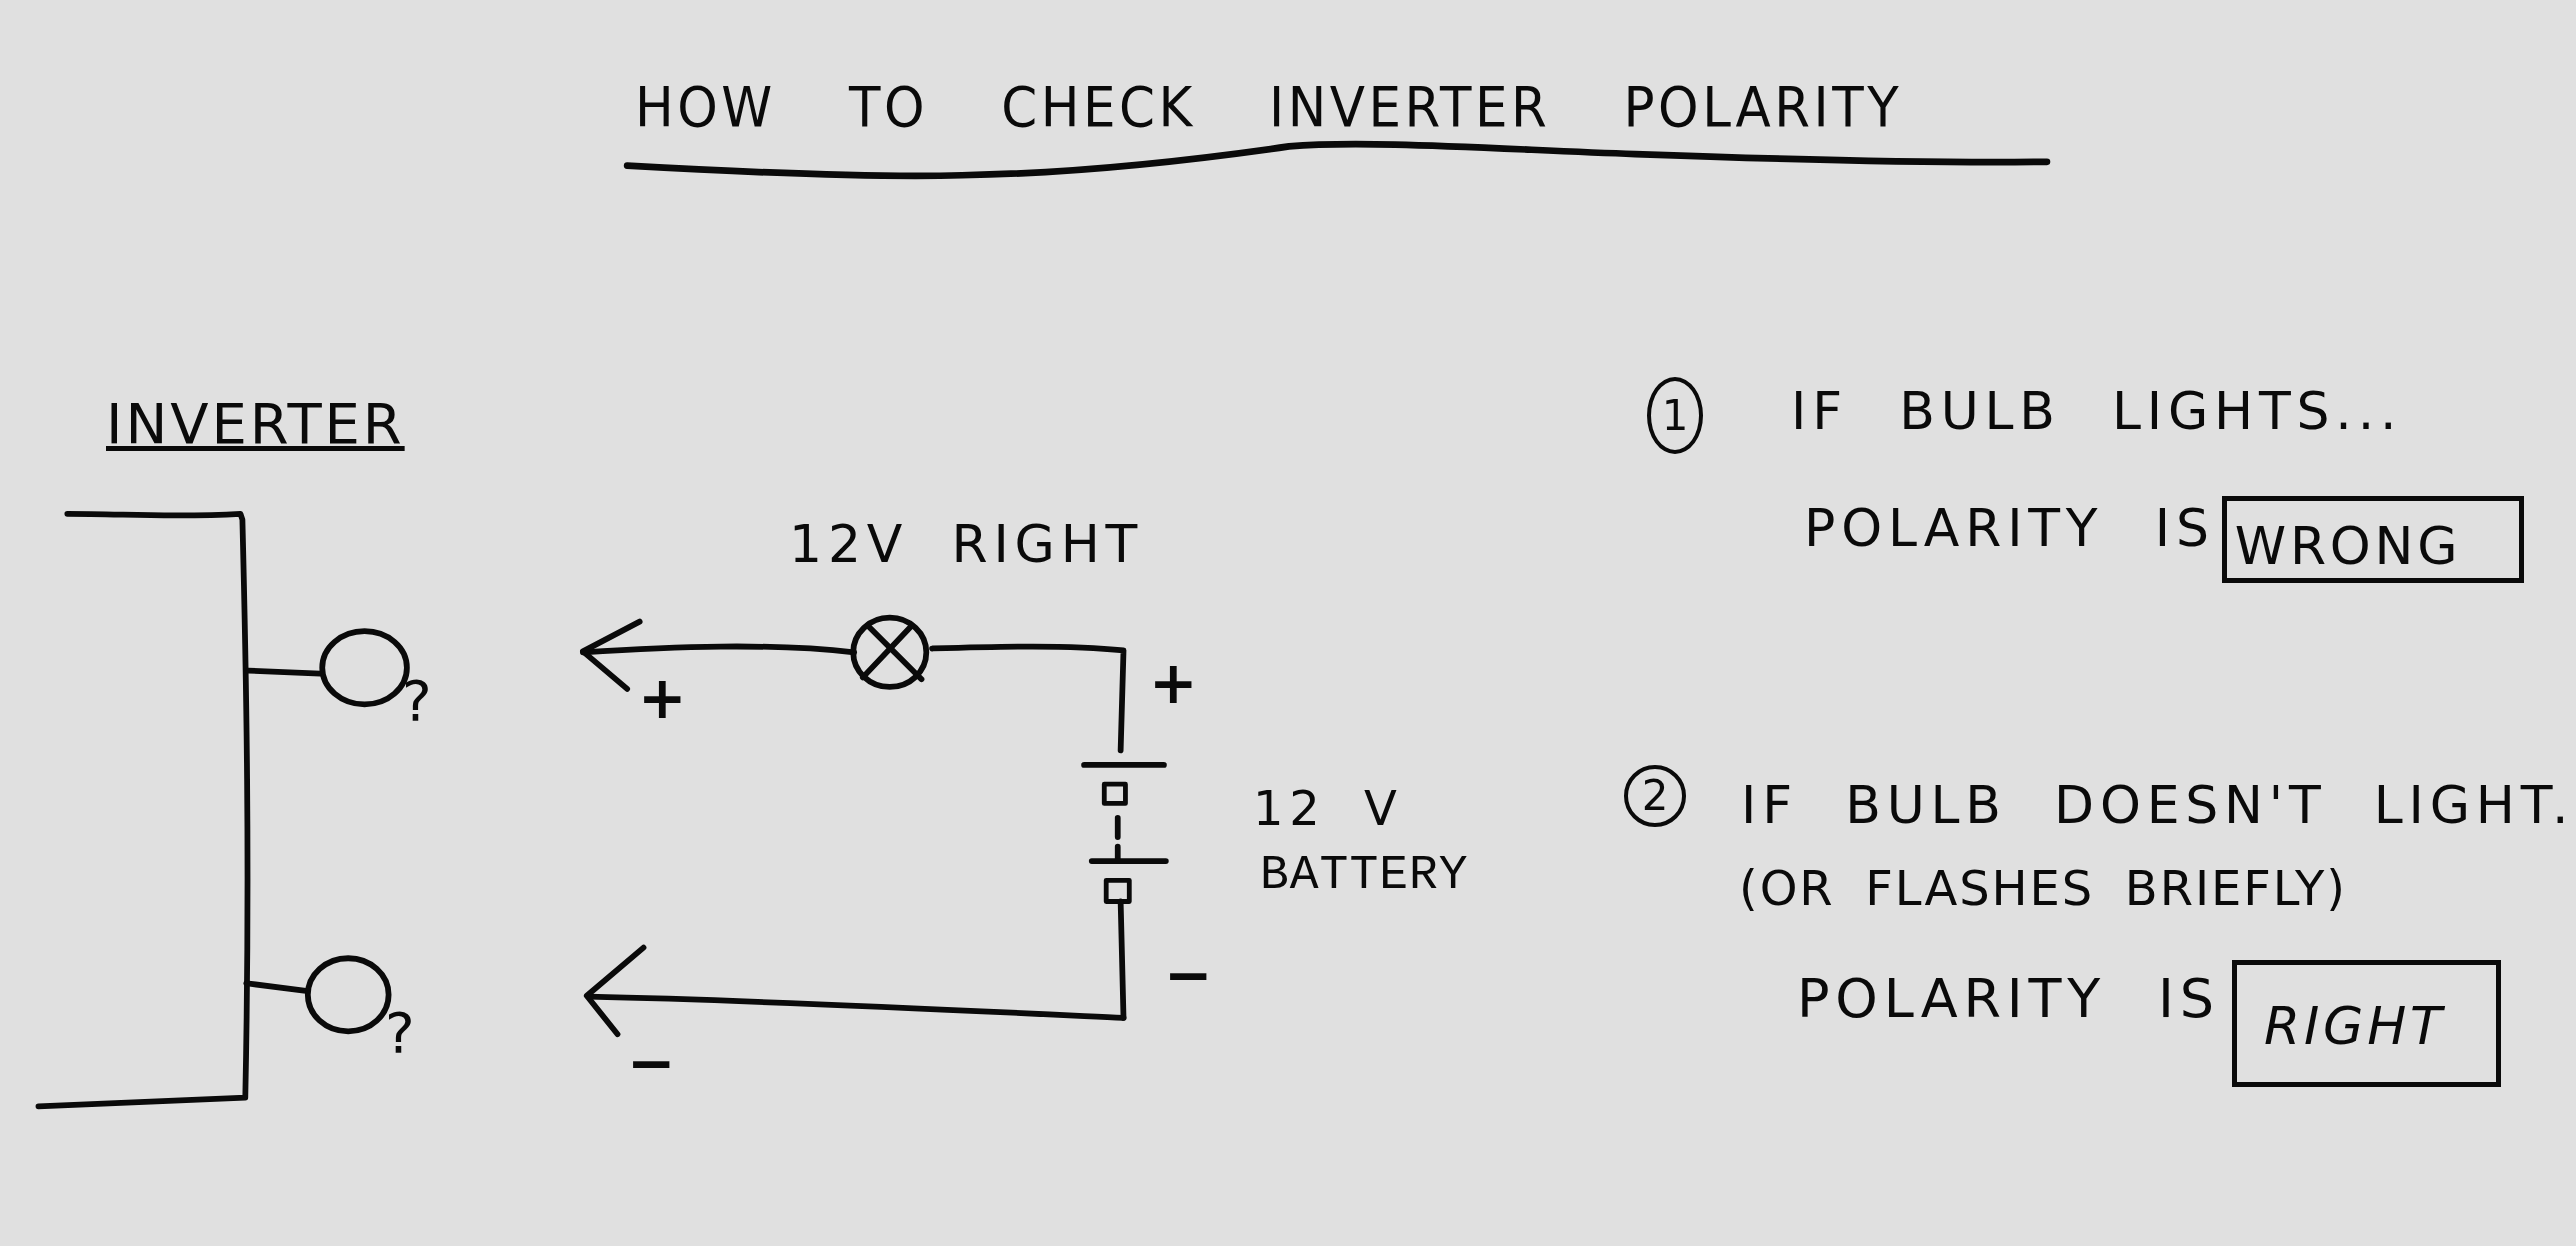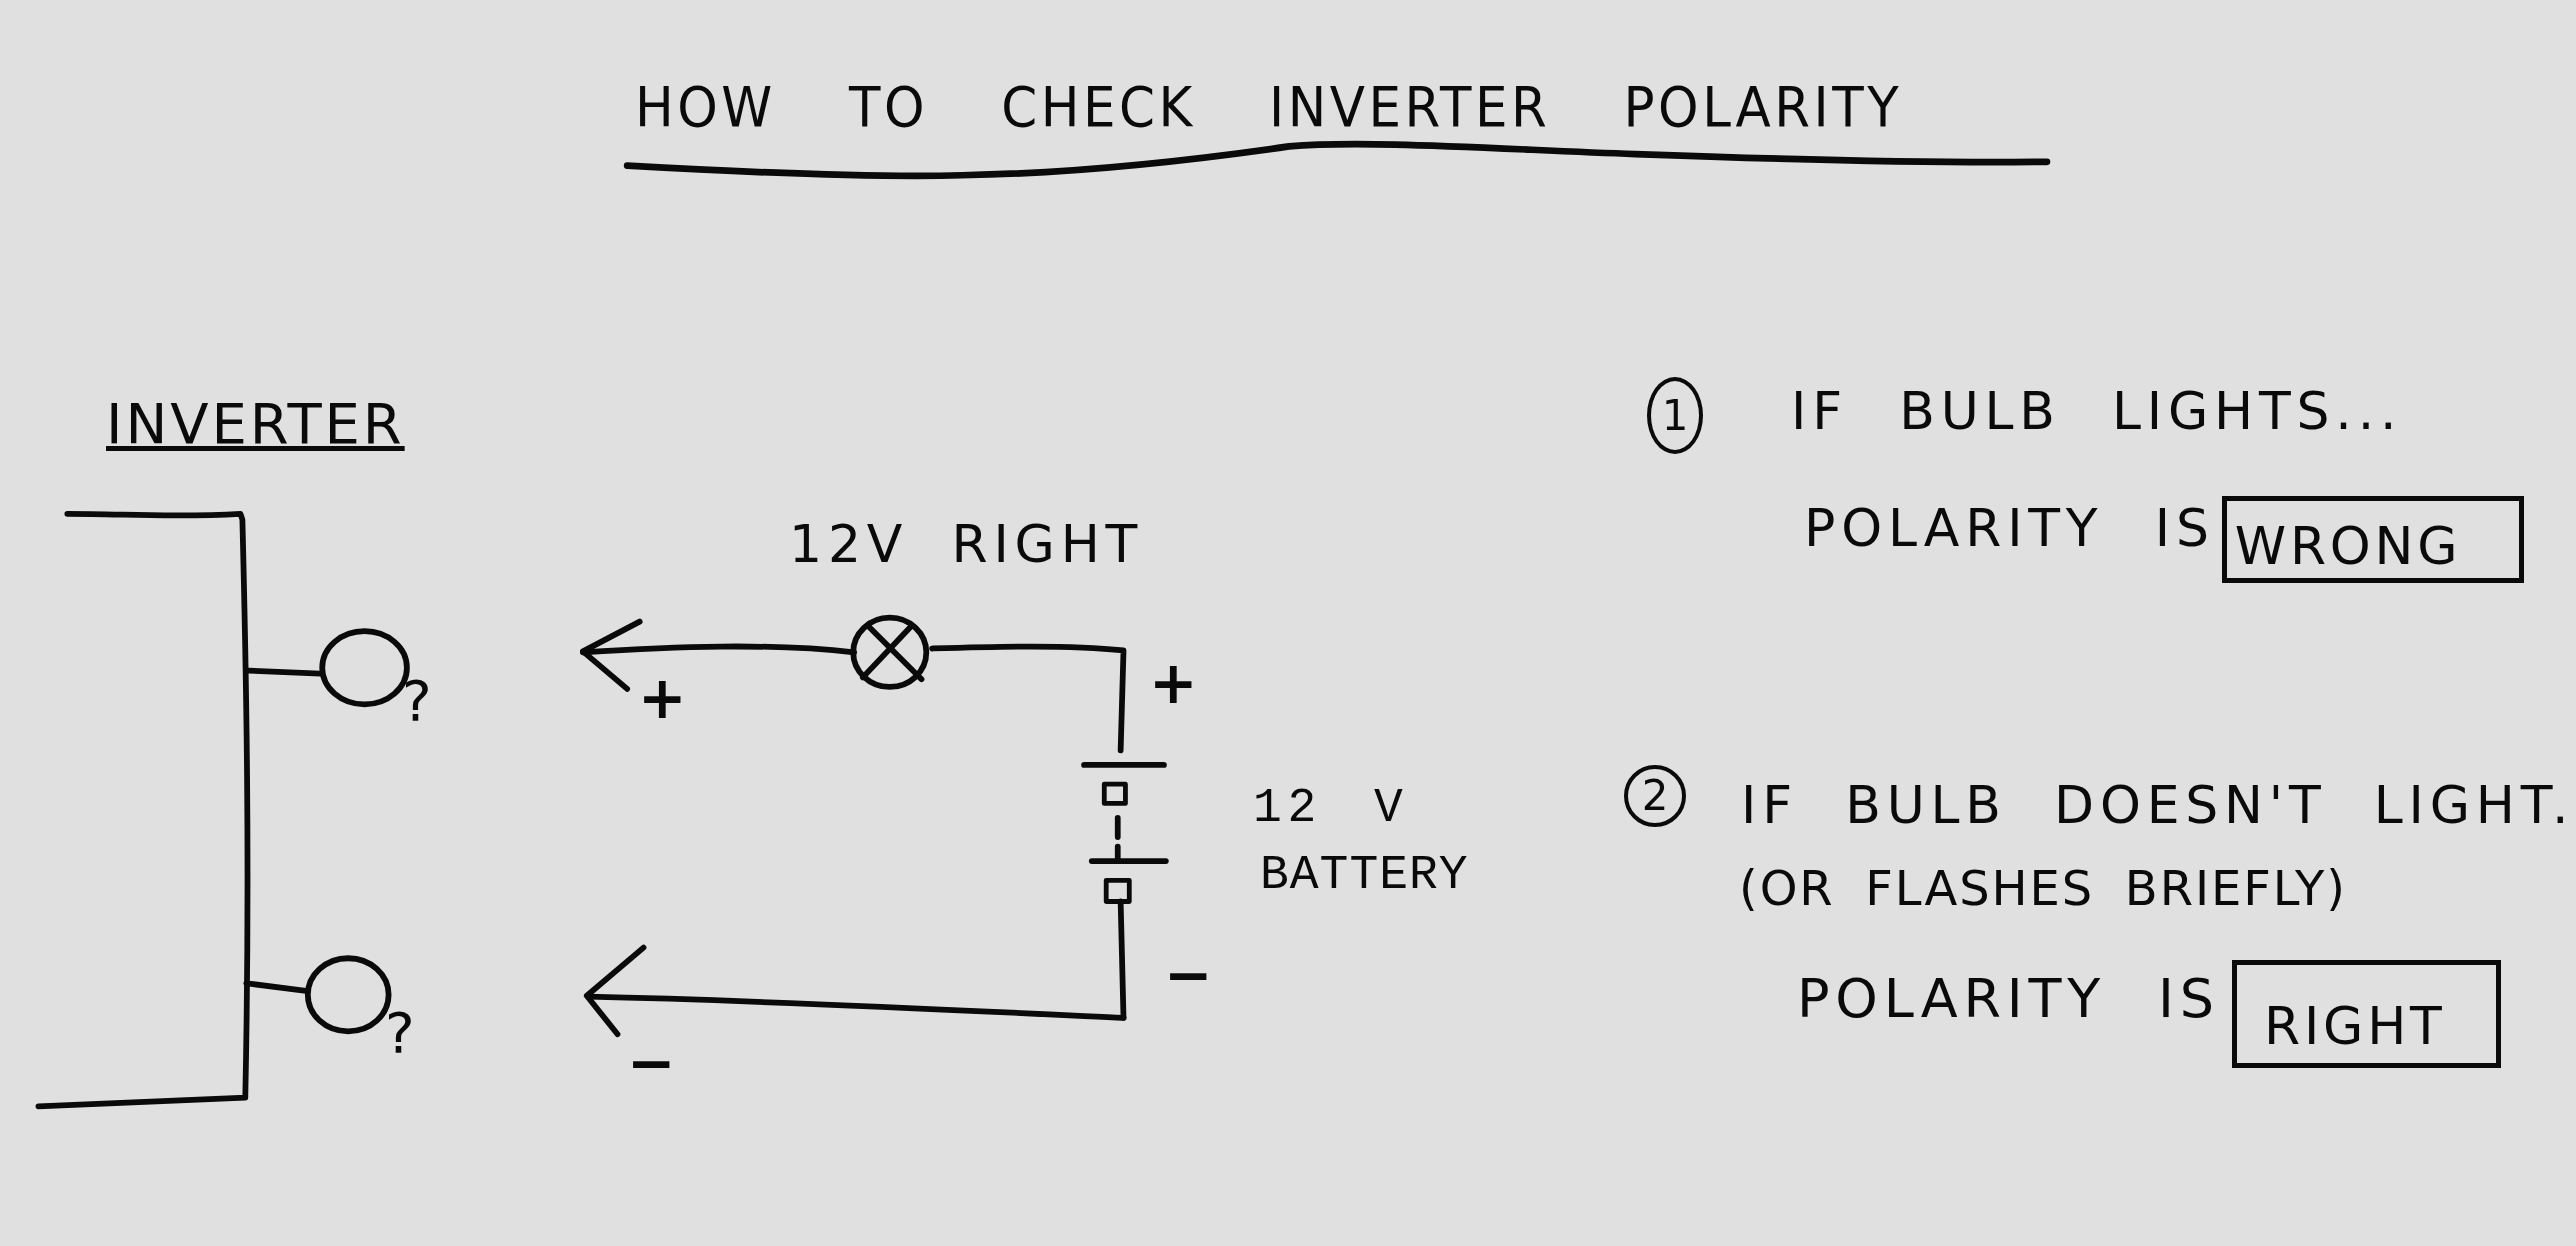--- a/index.html
+++ b/index.html
@@ -15,21 +15,21 @@
       font-family: "DejaVu Sans", sans-serif;
       font-weight: normal;
       letter-spacing: 5.8px;
       white-space: nowrap;
       color: #0a0a0a;
       line-height: 1;
     }
     #title { left: 635px; top: 79px; font-size: 56px; word-spacing: 58px; letter-spacing: 3.8px; transform: scaleX(0.92); transform-origin: left; }
     #inverter-label { left: 106px; top: 396px; font-size: 56px; letter-spacing: 2.9px; text-decoration: underline; }
     #bulb-label { left: 789px; top: 518px; font-size: 52px; word-spacing: 21px; }
-    #battery-label-1 { left: 1253px; top: 784px; font-size: 48px; word-spacing: 17.3px; font-family: Liberation Mono, monospace; }
+    #battery-label-1 { left: 1253px; top: 784px; font-size: 48px; word-spacing: 17.3px; }
     #battery-label-2 { left: 1260px; top: 851px; font-size: 48px; letter-spacing: 1px; font-family: Liberation Mono, monospace; }
     .plus, .minus { position: absolute; font-size: 58px; font-weight: bold; line-height: 1; }
     #wire-plus-label { left: 638px; top: 669px; }
     #batt-plus-label { left: 1149px; top: 654px; }
     #batt-minus-label { left: 1164px; top: 946px; }
     #wire-minus-label { left: 627px; top: 1034px; }
     .q { position: absolute; font-size: 56px; line-height: 1; }
     #term1-q { left: 402px; top: 673px; }
     #term2-q { left: 385px; top: 1005px; }
 
@@ -44,21 +44,21 @@
     #case1-result { left: 1804px; top: 502px; font-size: 52px; word-spacing: 29px; }
     #case2-text { left: 1741px; top: 779px; font-size: 52px; word-spacing: 25px; }
     #case2-note { left: 1739px; top: 864px; font-size: 48px; letter-spacing: 1.9px; word-spacing: 13.5px; }
     #case2-result { left: 1797px; top: 972px; font-size: 54px; word-spacing: 29px; }
     .result-box {
       position: absolute; border: 5.8px solid #0a0a0a;
       font-size: 52px; letter-spacing: 3.8px; line-height: 1; padding: 0 7.7px;
       box-sizing: border-box;
     }
     #wrong-box { left: 2222px; top: 496px; width: 302px; height: 87px; padding-top: 19px; }
-    #right-box { left: 2232px; top: 960px; width: 269px; height: 108px; padding-top: 35px; padding-left: 27px; }
+    #right-box { left: 2232px; top: 960px; width: 269px; height: 127px; padding-top: 35px; padding-left: 27px; font-style: italic; }
 
     svg#circuit { position: absolute; left: 0; top: 0; }
   </style>
 </head>
 <body>
 
 <div class="hand" id="title">HOW TO CHECK INVERTER POLARITY</div>
 
 <svg id="circuit" width="2576" height="1247" fill="none" stroke="#0a0a0a" stroke-width="6" stroke-linecap="round" stroke-linejoin="round" viewBox="0 0 2678 1296">
 

